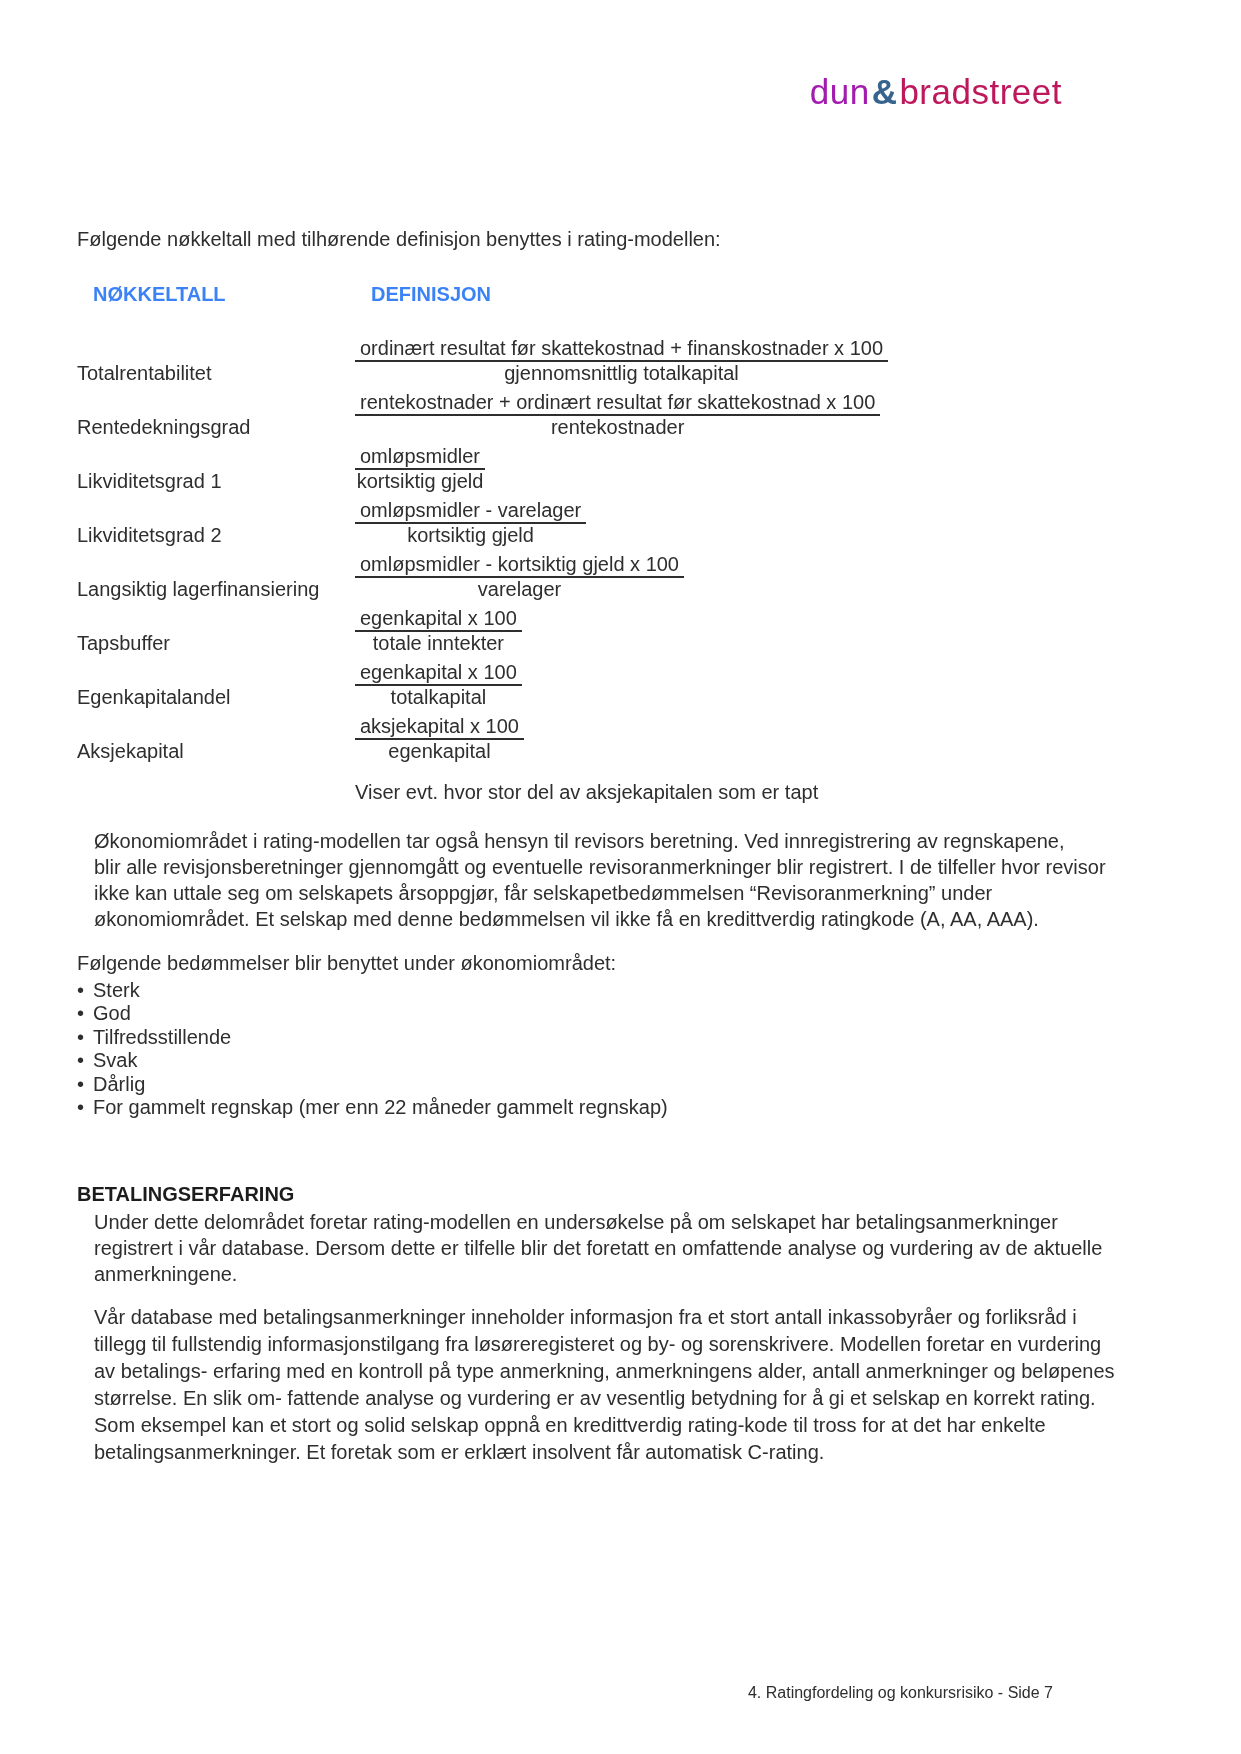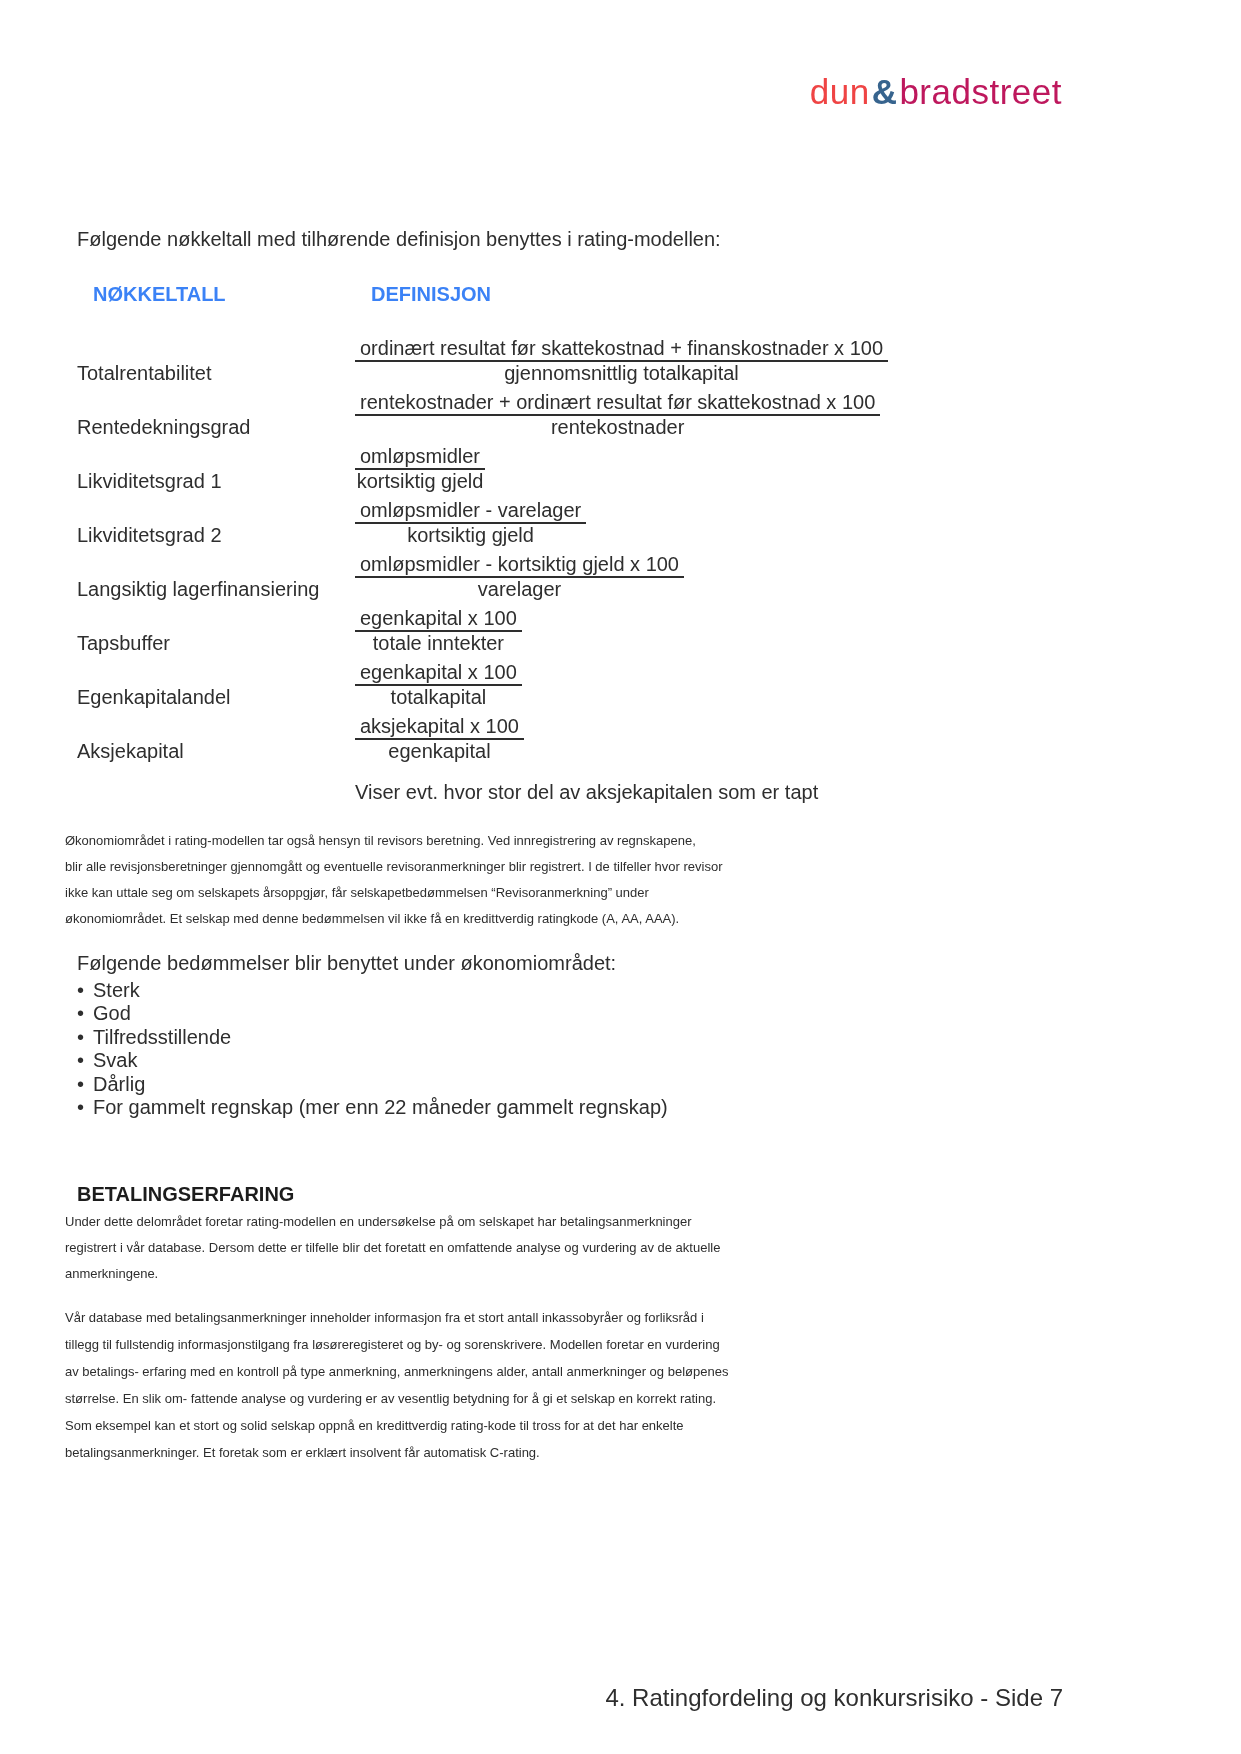--- a/index.html
+++ b/index.html
@@ -14,21 +14,21 @@
   }
   
   .logo{
     position:absolute;
     top:72px;
     right:179px;
     font-size:35px;
     letter-spacing:0.5px;
     white-space:nowrap;
   }
-  .logo .dun{color:#ef4444;}
+  .logo .dun{color:#a21caf;}
   .logo .amp{color:#37648e;margin:0 2px;font-weight:700;}
   .logo .brad{color:#be185d;}
   
   .intro{position:absolute;top:228px;left:77px;font-size:20px;}
   
   .tblhead{
     position:absolute;top:283px;left:77px;
     display:flex;font-weight:700;font-size:20px;color:#3b82f6;margin-left:16px;
   }
   .tblhead .c1{width:278px;}
@@ -38,39 +38,39 @@
   .frac{display:inline-block;text-align:center;font-size:20px;line-height:22px;}
   .frac .num{
     display:inline-block;
     border-bottom:2px solid #2e2e2e;
     padding:0 5px 1px 5px;
   }
   .frac .den{display:block;}
   .note{position:absolute;top:781px;left:355px;font-size:20px;}
   
   .para{
-    position:absolute;left:65px;
-    font-size:13px;line-height:26px;
+    position:absolute;left:94px;
+    font-size:20px;line-height:26px;
     white-space:pre;
   }
   #para-econ{top:828px;}
   .assess-intro{position:absolute;top:952px;left:77px;font-size:20px;}
   .bullets{
     position:absolute;top:979px;left:77px;
     margin:0;padding:0;list-style:none;font-size:20px;
   }
   .bullets li{line-height:23.4px;white-space:pre;}
   .bullets .mark{margin-right:9px;}
   .sec-head{
     position:absolute;top:1183px;left:77px;
     font-weight:700;font-size:20px;color:#1c1c1c;
   }
   #para-payment1{top:1209px;}
   #para-payment2{top:1304px;line-height:27px;}
-  .footer{position:absolute;top:1684px;right:178px;font-size:24px;margin-left:44px;}
+  .footer{position:absolute;top:1684px;right:188px;font-size:16px;margin-left:44px;}
 </style>
 </head>
 <body>
 
 <div class="page">
 
   <div class="logo">
     <span class="dun">dun</span><span class="amp">&amp;</span><span class="brad">bradstreet</span>
   </div>
 

